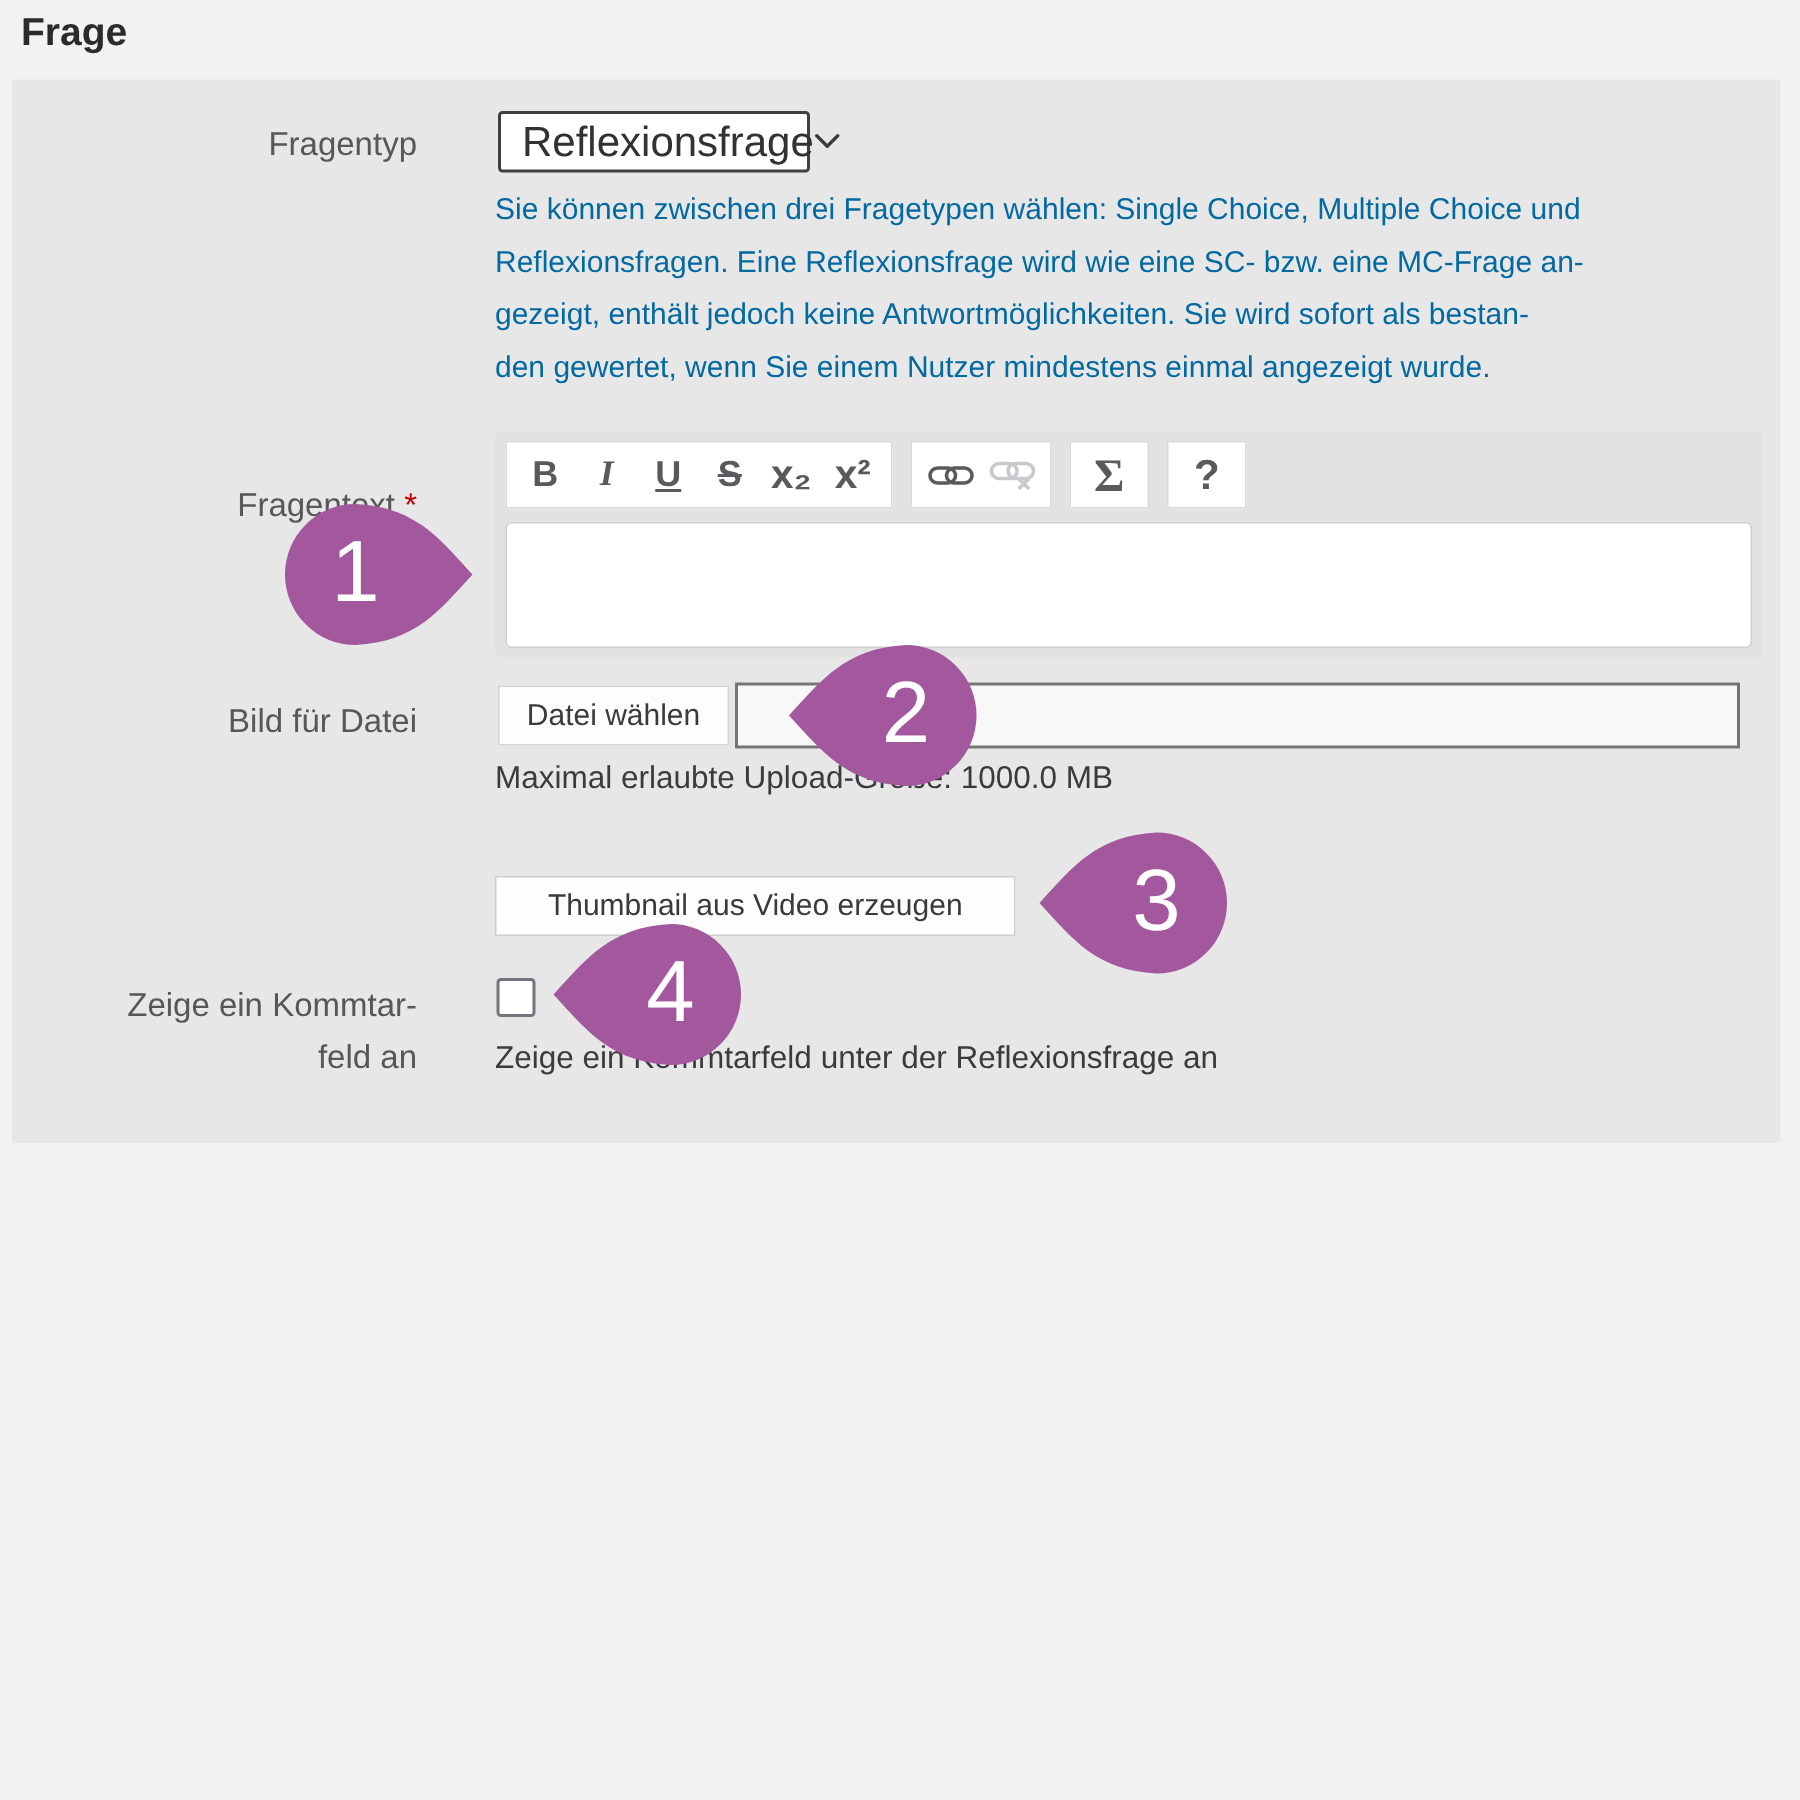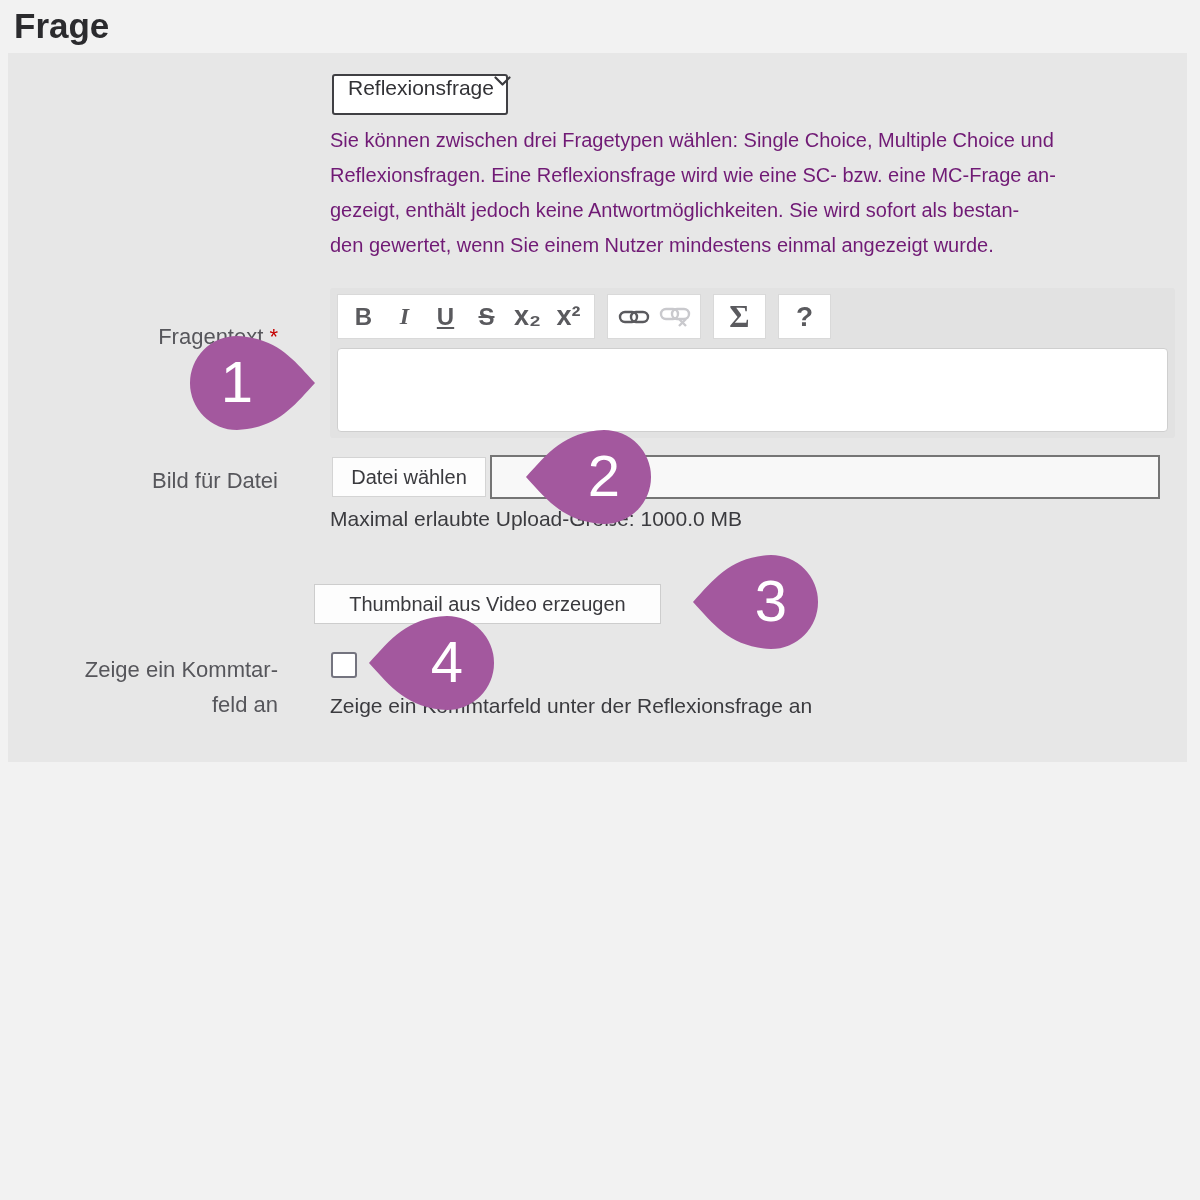--- a/index.html
+++ b/index.html
@@ -7,21 +7,21 @@
   body {
     background: #f2f2f2;
     font-family: "Liberation Sans", "DejaVu Sans", sans-serif;
     color: #3c3c40;
     position: relative;
     overflow: hidden;
   }
   .page-title {
     position: absolute;
     left: 14px; top: 6px;
-    font-size: 35px;
+    font-size: 26px;
     font-weight: 600;
     color: #2b2b2e;
     text-align: center;
   }
   .panel {
     position: absolute;
     left: 8px; top: 53px;
     width: 1179px; height: 709px;
     background: #e7e7e7;
   }
@@ -33,39 +33,39 @@
     color: #56565b;
     line-height: 30px;
     white-space: pre-line;
   }
   .req { color: #c40000; }
 
   
   .select-box {
     position: absolute;
     left: 324px; top: 21px;
-    width: 176px; height: 41px;
+    width: 208px; height: 41px;
     background: #ffffff;
     border: 2px solid #404044;
     border-radius: 3px;
-    display: flex; 
+    display: flex; align-items: center;
     padding: 0 12px 0 14px;
-    font-size: 21px;
+    font-size: 28px;
     color: #323236;
     cursor: default;
   }
   .select-box .sel-text { flex: 1; }
 
   .description {
     position: absolute;
     left: 322px; top: 70px;
     width: 850px;
     font-size: 20px;
     line-height: 35px;
-    color: #701a75;
+    color: #0369a1;
     white-space: pre-line;
   }
 
   
   .editor-wrap {
     position: absolute;
     left: 322px; top: 235px;
     width: 845px; height: 150px;
     background: #e2e2e2;
     border-radius: 3px;
@@ -128,21 +128,21 @@
     border: 2px solid #757575;
   }
   .hint-text {
     position: absolute;
     left: 322px;
     font-size: 21px;
     color: #3b3b3f;
   }
   .thumb-btn {
     position: absolute;
-    left: 306px; top: 531px;
+    left: 322px; top: 531px;
     width: 347px; height: 40px;
     background: #fdfdfd;
     border: 1px solid #cdcdcd;
     font-size: 20px;
     color: #3a3a3e;
     font-family: "Liberation Sans", sans-serif;
     cursor: pointer;
   }
 
   
@@ -176,20 +176,21 @@
   .marker.dir-right .num { left: 52px; }
   .marker.dir-left  .num { left: 80px; }
 </style>
 </head>
 <body>
 
 <h1 class="page-title">Frage</h1>
 
 <div class="panel">
 
+  <div class="field-label" style="top:28px;">Fragentyp</div>
   <div class="select-box">
     <span class="sel-text">Reflexionsfrage</span>
     <span style="display:flex;">
       <svg width="17" height="11" viewBox="0 0 17 11">
           <polyline points="1.5,1.5 8.5,8.5 15.5,1.5" fill="none" stroke="#3a3a3e" stroke-width="2.2" stroke-linecap="round" stroke-linejoin="round"></polyline>
         </svg>
     </span>
   </div>
   <div class="description">Sie können zwischen drei Fragetypen wählen: Single Choice, Multiple Choice und
 Reflexionsfragen. Eine Reflexionsfrage wird wie eine SC- bzw. eine MC-Frage an-

